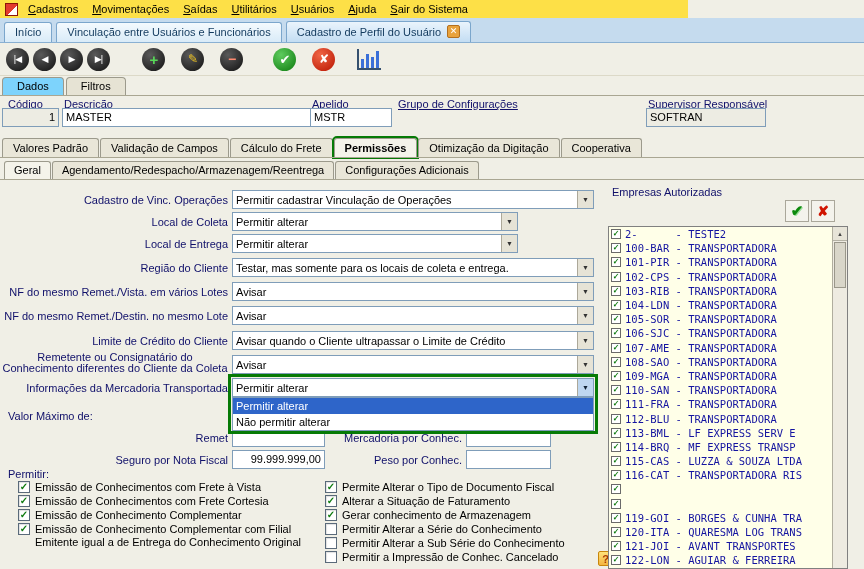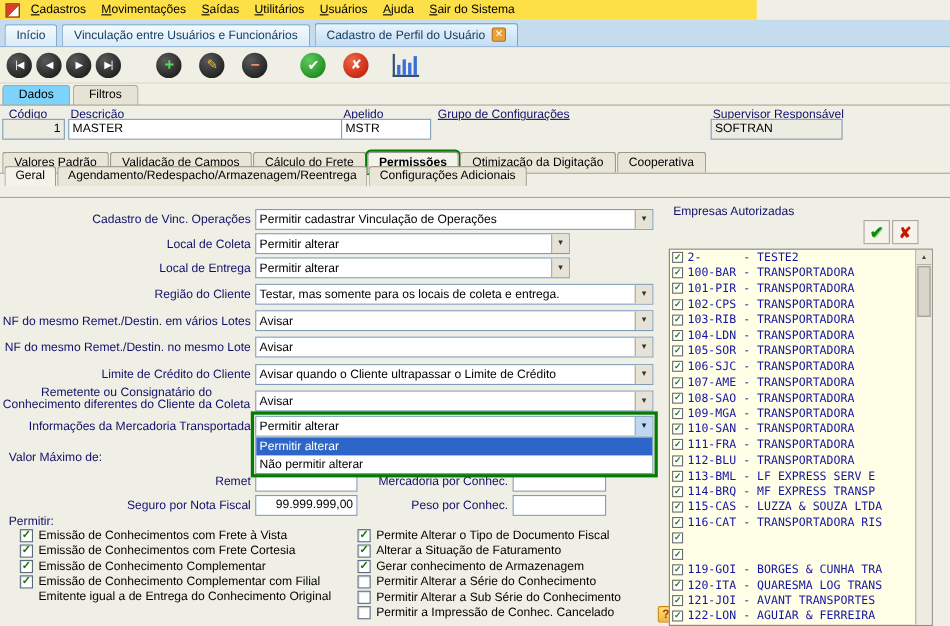--- a/index.html
+++ b/index.html
@@ -50,21 +50,21 @@
 .combo .val{flex:1;padding-left:3px;white-space:nowrap;overflow:hidden}
 .combo .arrow{width:16px;align-self:stretch;background:#E6E3D6;border-left:1px solid #ACA899;display:flex;align-items:center;justify-content:center;font-size:7px;color:#333;flex:none}
 .combo .arrow.blue{background:#BFD7F0;color:#123}
 .combo.infield{position:relative;width:100%;height:19px;border:none}
 
 
 .permtabs{position:absolute;left:2px;top:138px;display:flex;height:19px}
 .ptab{padding:3px 10px;border:1px solid #9C9A8C;border-bottom:none;border-radius:3px 3px 0 0;background:#E9E6D8;margin-right:1px}
 .ptab.active{background:#F4F3EA}
 .ptab.hl{outline:2px solid #067A06;font-weight:bold}
-.itabs{position:absolute;left:4px;top:151px;display:flex;height:18px}
+.itabs{position:absolute;left:4px;top:161px;display:flex;height:18px}
 .itab{padding:2px 9px;border:1px solid #9C9A8C;border-bottom:none;border-radius:3px 3px 0 0;background:#E9E6D8;margin-right:1px}
 .itab.active{background:#F4F3EA}
 
 
 .flbl{position:absolute;right:636px;color:#10106A;white-space:nowrap}
 .flbl.wrap{width:226px;white-space:normal;text-align:center;line-height:11px}
 .flbl2{position:absolute;right:402px;color:#10106A;white-space:nowrap}
 
 
 .dd-list{position:absolute;left:232px;top:397px;width:362px;background:#fff;border:1px solid #7F9DB9;z-index:25}
@@ -382,21 +382,21 @@
     <div class="flbl" style="top: 238px;">Local de Entrega</div>
     <div class="combo" style="top: 234px; left: 232px; width: 286px;">
       <span class="val">Permitir alterar</span>
       <span class="arrow">▼</span>
     </div>
     <div class="flbl" style="top: 262px;">Região do Cliente</div>
     <div class="combo" style="top: 258px; left: 232px; width: 362px;">
       <span class="val">Testar, mas somente para os locais de coleta e entrega.</span>
       <span class="arrow">▼</span>
     </div>
-    <div class="flbl" style="top: 286px;">NF do mesmo Remet./Destin. em vários Lotes</div>
+    <div class="flbl" style="top: 286px;">NF do mesmo Remet./Vista. em vários Lotes</div>
     <div class="combo" style="top: 282px; left: 232px; width: 362px;">
       <span class="val">Avisar</span>
       <span class="arrow">▼</span>
     </div>
     <div class="flbl" style="top: 310px;">NF do mesmo Remet./Destin. no mesmo Lote</div>
     <div class="combo" style="top: 306px; left: 232px; width: 362px;">
       <span class="val">Avisar</span>
       <span class="arrow">▼</span>
     </div>
     <div class="flbl" style="top: 335px;">Limite de Crédito do Cliente</div>

